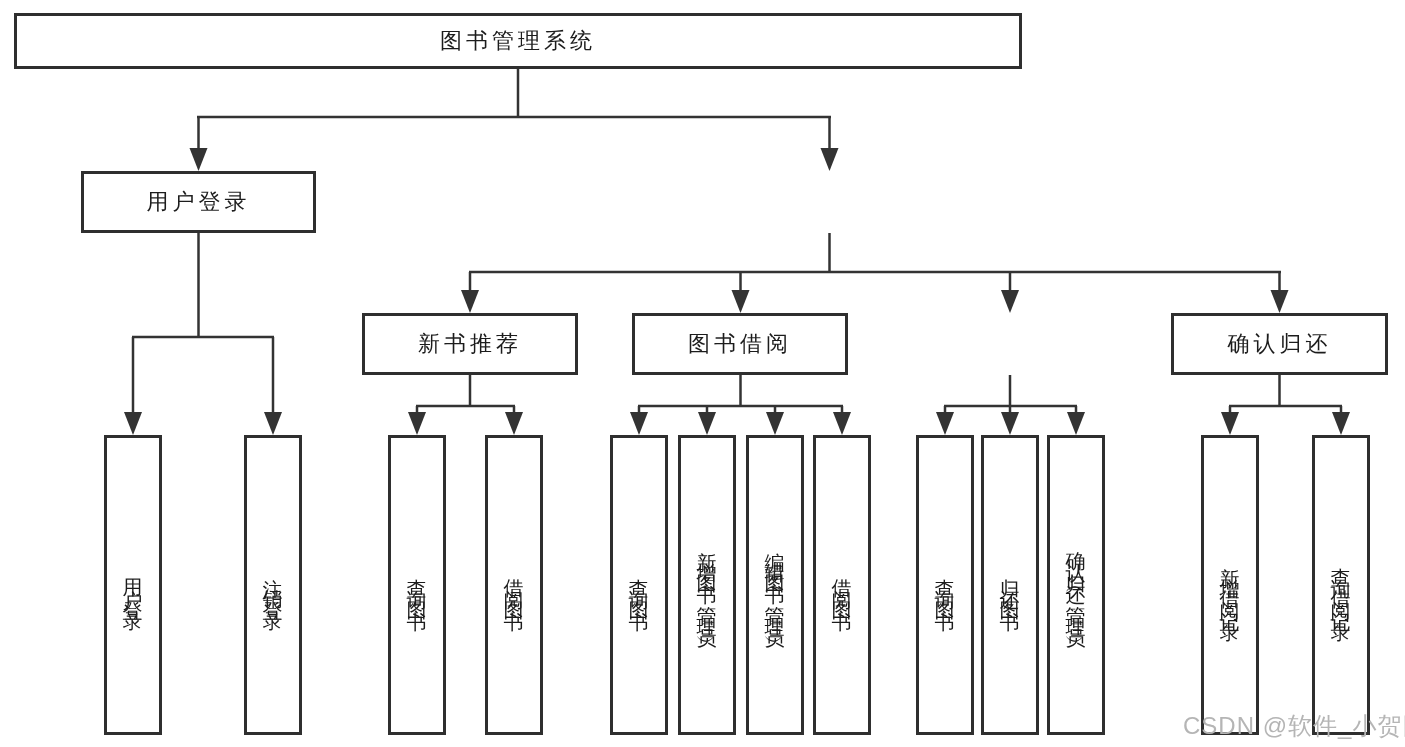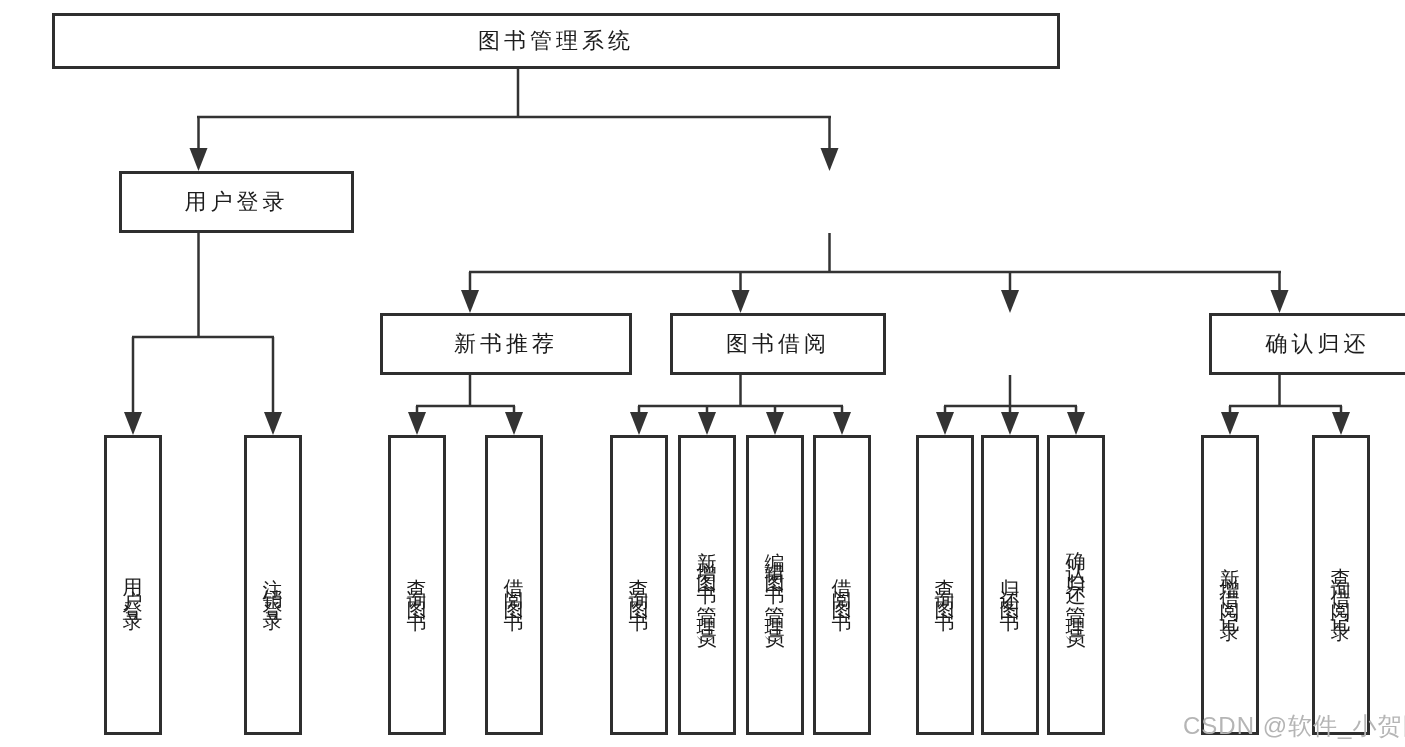--- a/index.html
+++ b/index.html
@@ -30,21 +30,20 @@
     background: #ffffff;
     display: flex;
     align-items: center;
     justify-content: center;
     color: #1c1c1c;
   }
   .node.h-label {
     font-size: 22px;
     letter-spacing: 4px;
     white-space: nowrap;
-    margin-left: 38px;
   }
   .node.v-label {
     font-size: 20px;
   }
   .node.v-label .vtext {
     writing-mode: vertical-rl;
     text-orientation: mixed;
     letter-spacing: 11px;
     line-height: 1;
     white-space: nowrap;
@@ -133,21 +132,21 @@
   </svg>
 
   <div class="node h-label" style="left:14px; top:13px; width:1008px; height:56px;">
     <span>图书管理系统</span>
   </div>
 
   <div class="node h-label" style="left:81px; top:171px; width:235px; height:62px;">
     <span>用户登录</span>
   </div>
 
-  <div class="node h-label" style="left:342px; top:313px; width:252px; height:62px;align-items:center;">
+  <div class="node h-label" style="left:362px; top:313px; width:216px; height:62px;align-items:center;">
     <span>新书推荐</span>
   </div>
   <div class="node h-label" style="left:632px; top:313px; width:216px; height:62px;">
     <span>图书借阅</span>
   </div>
   <div class="node h-label" style="left:1171px; top:313px; width:217px; height:62px;">
     <span>确认归还</span>
   </div>
 
   <div class="node v-label" style="left:104px; top:435px; width:58px; height:300px;">

